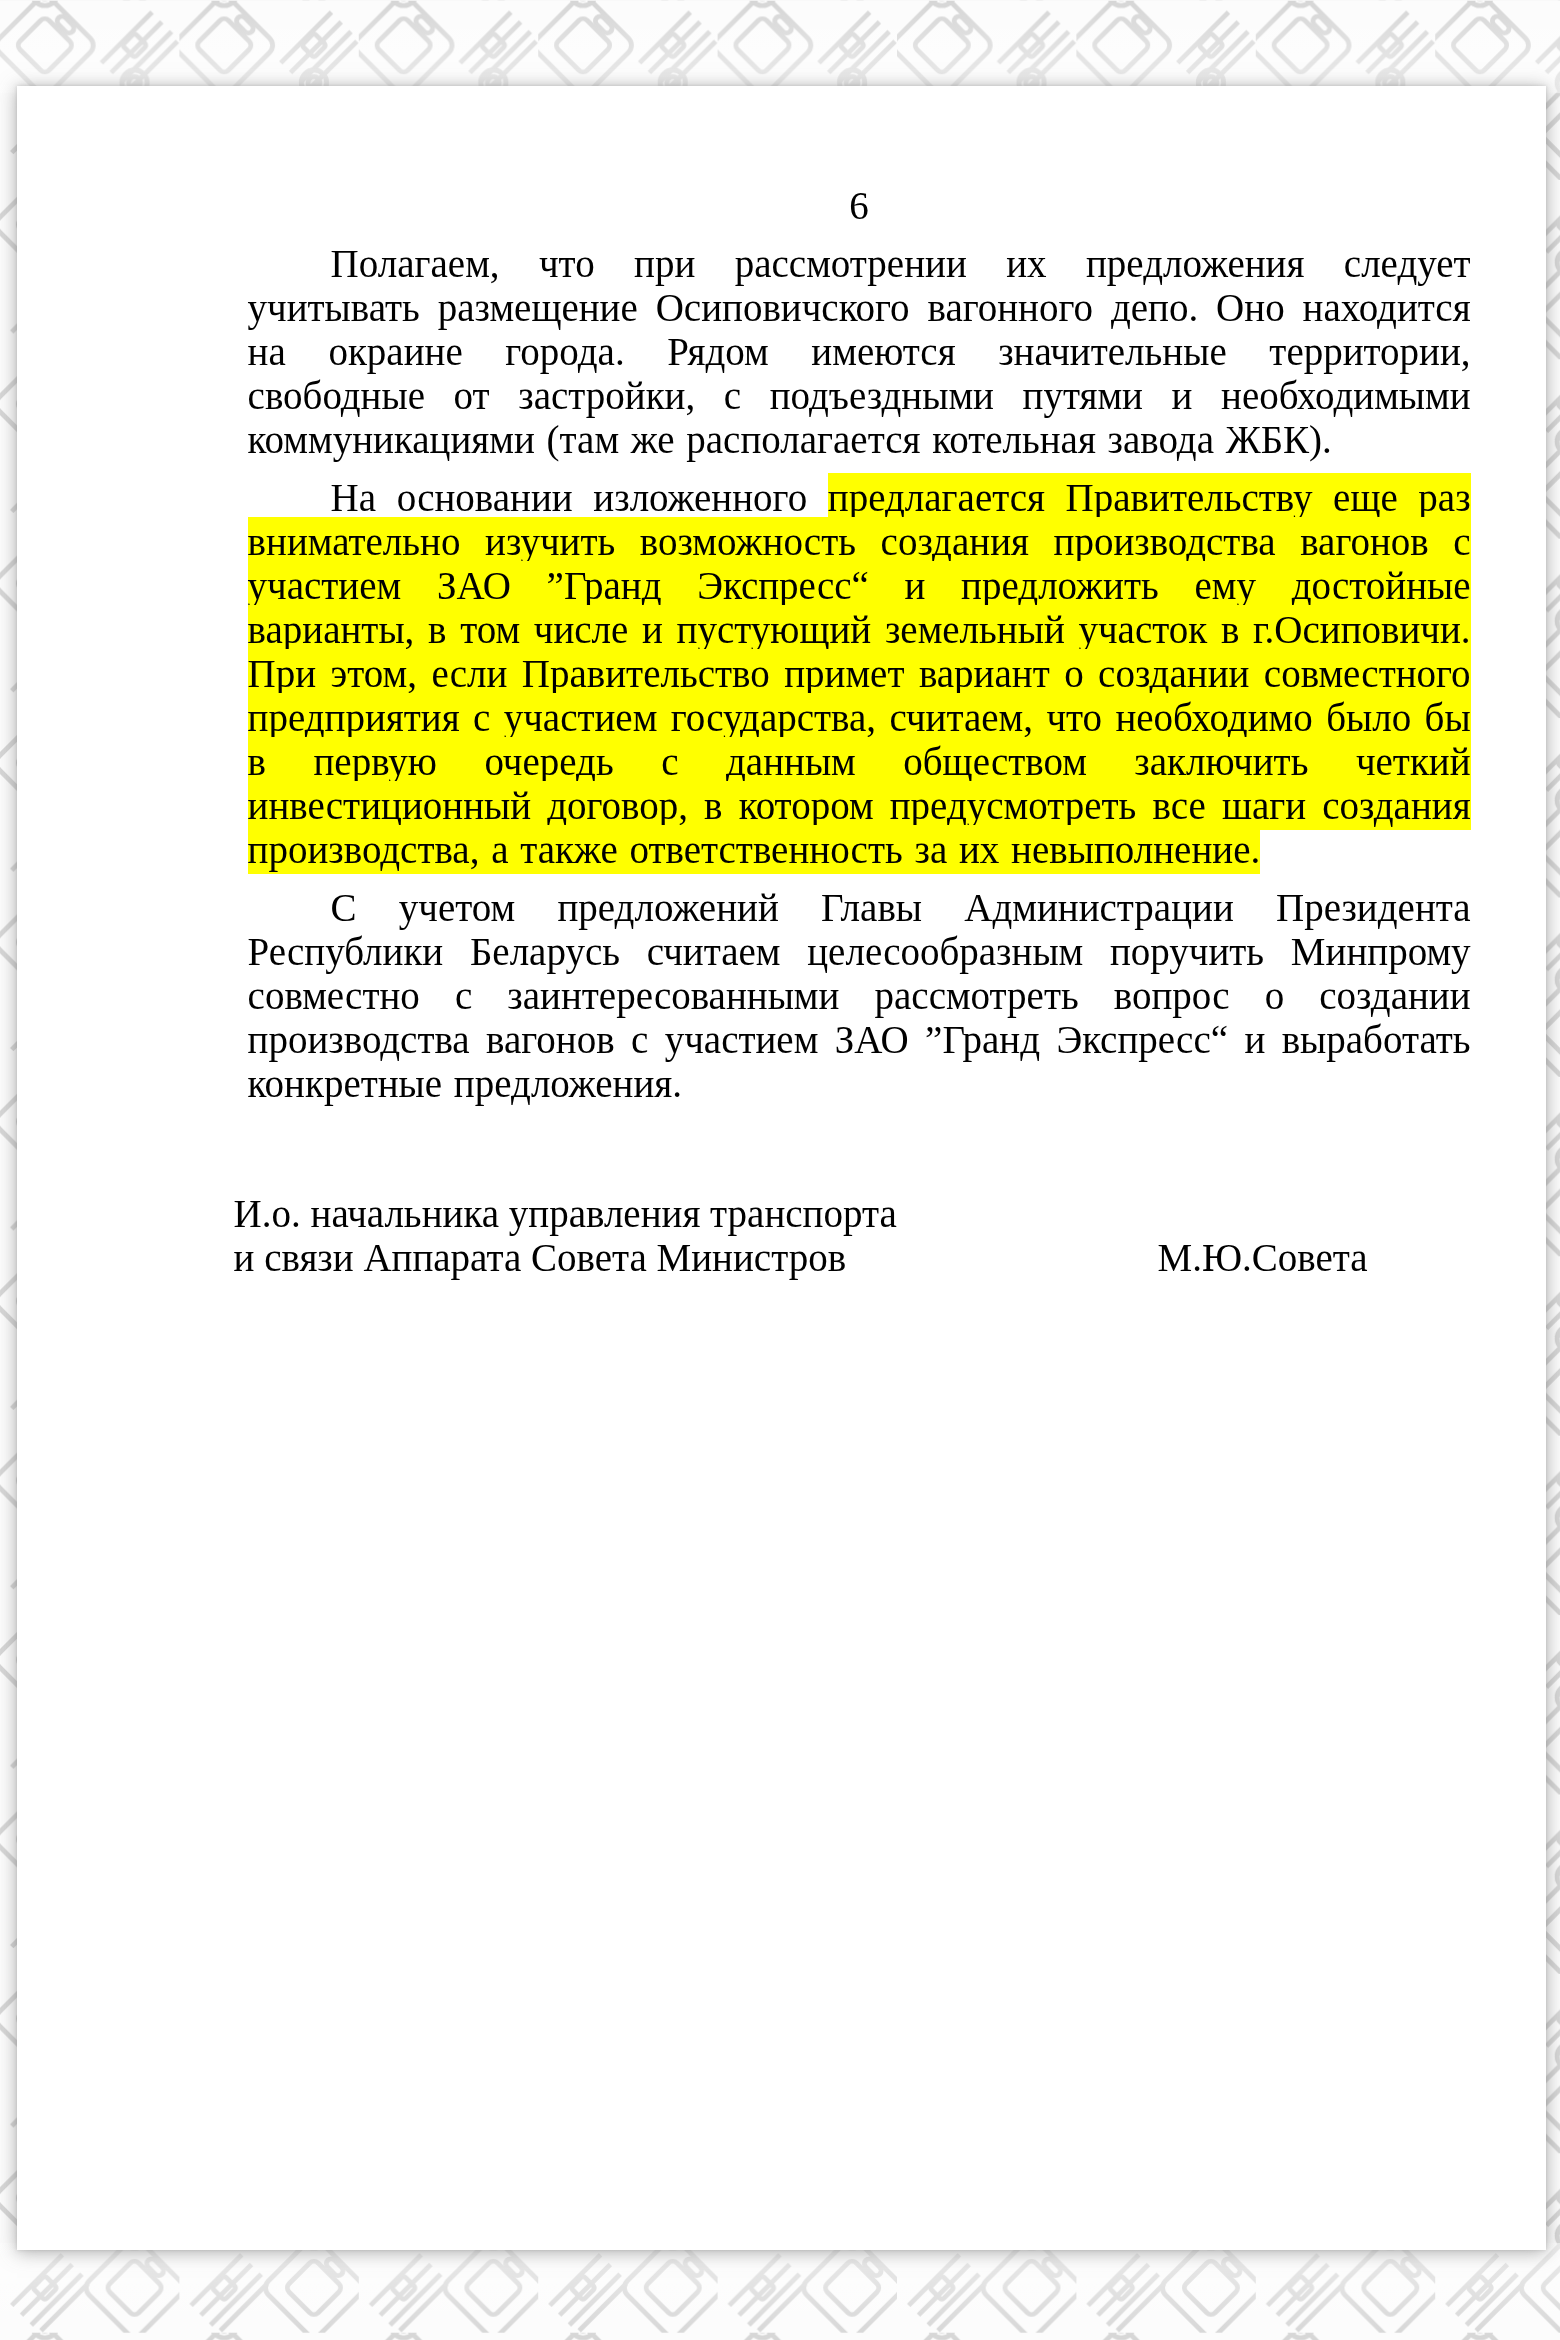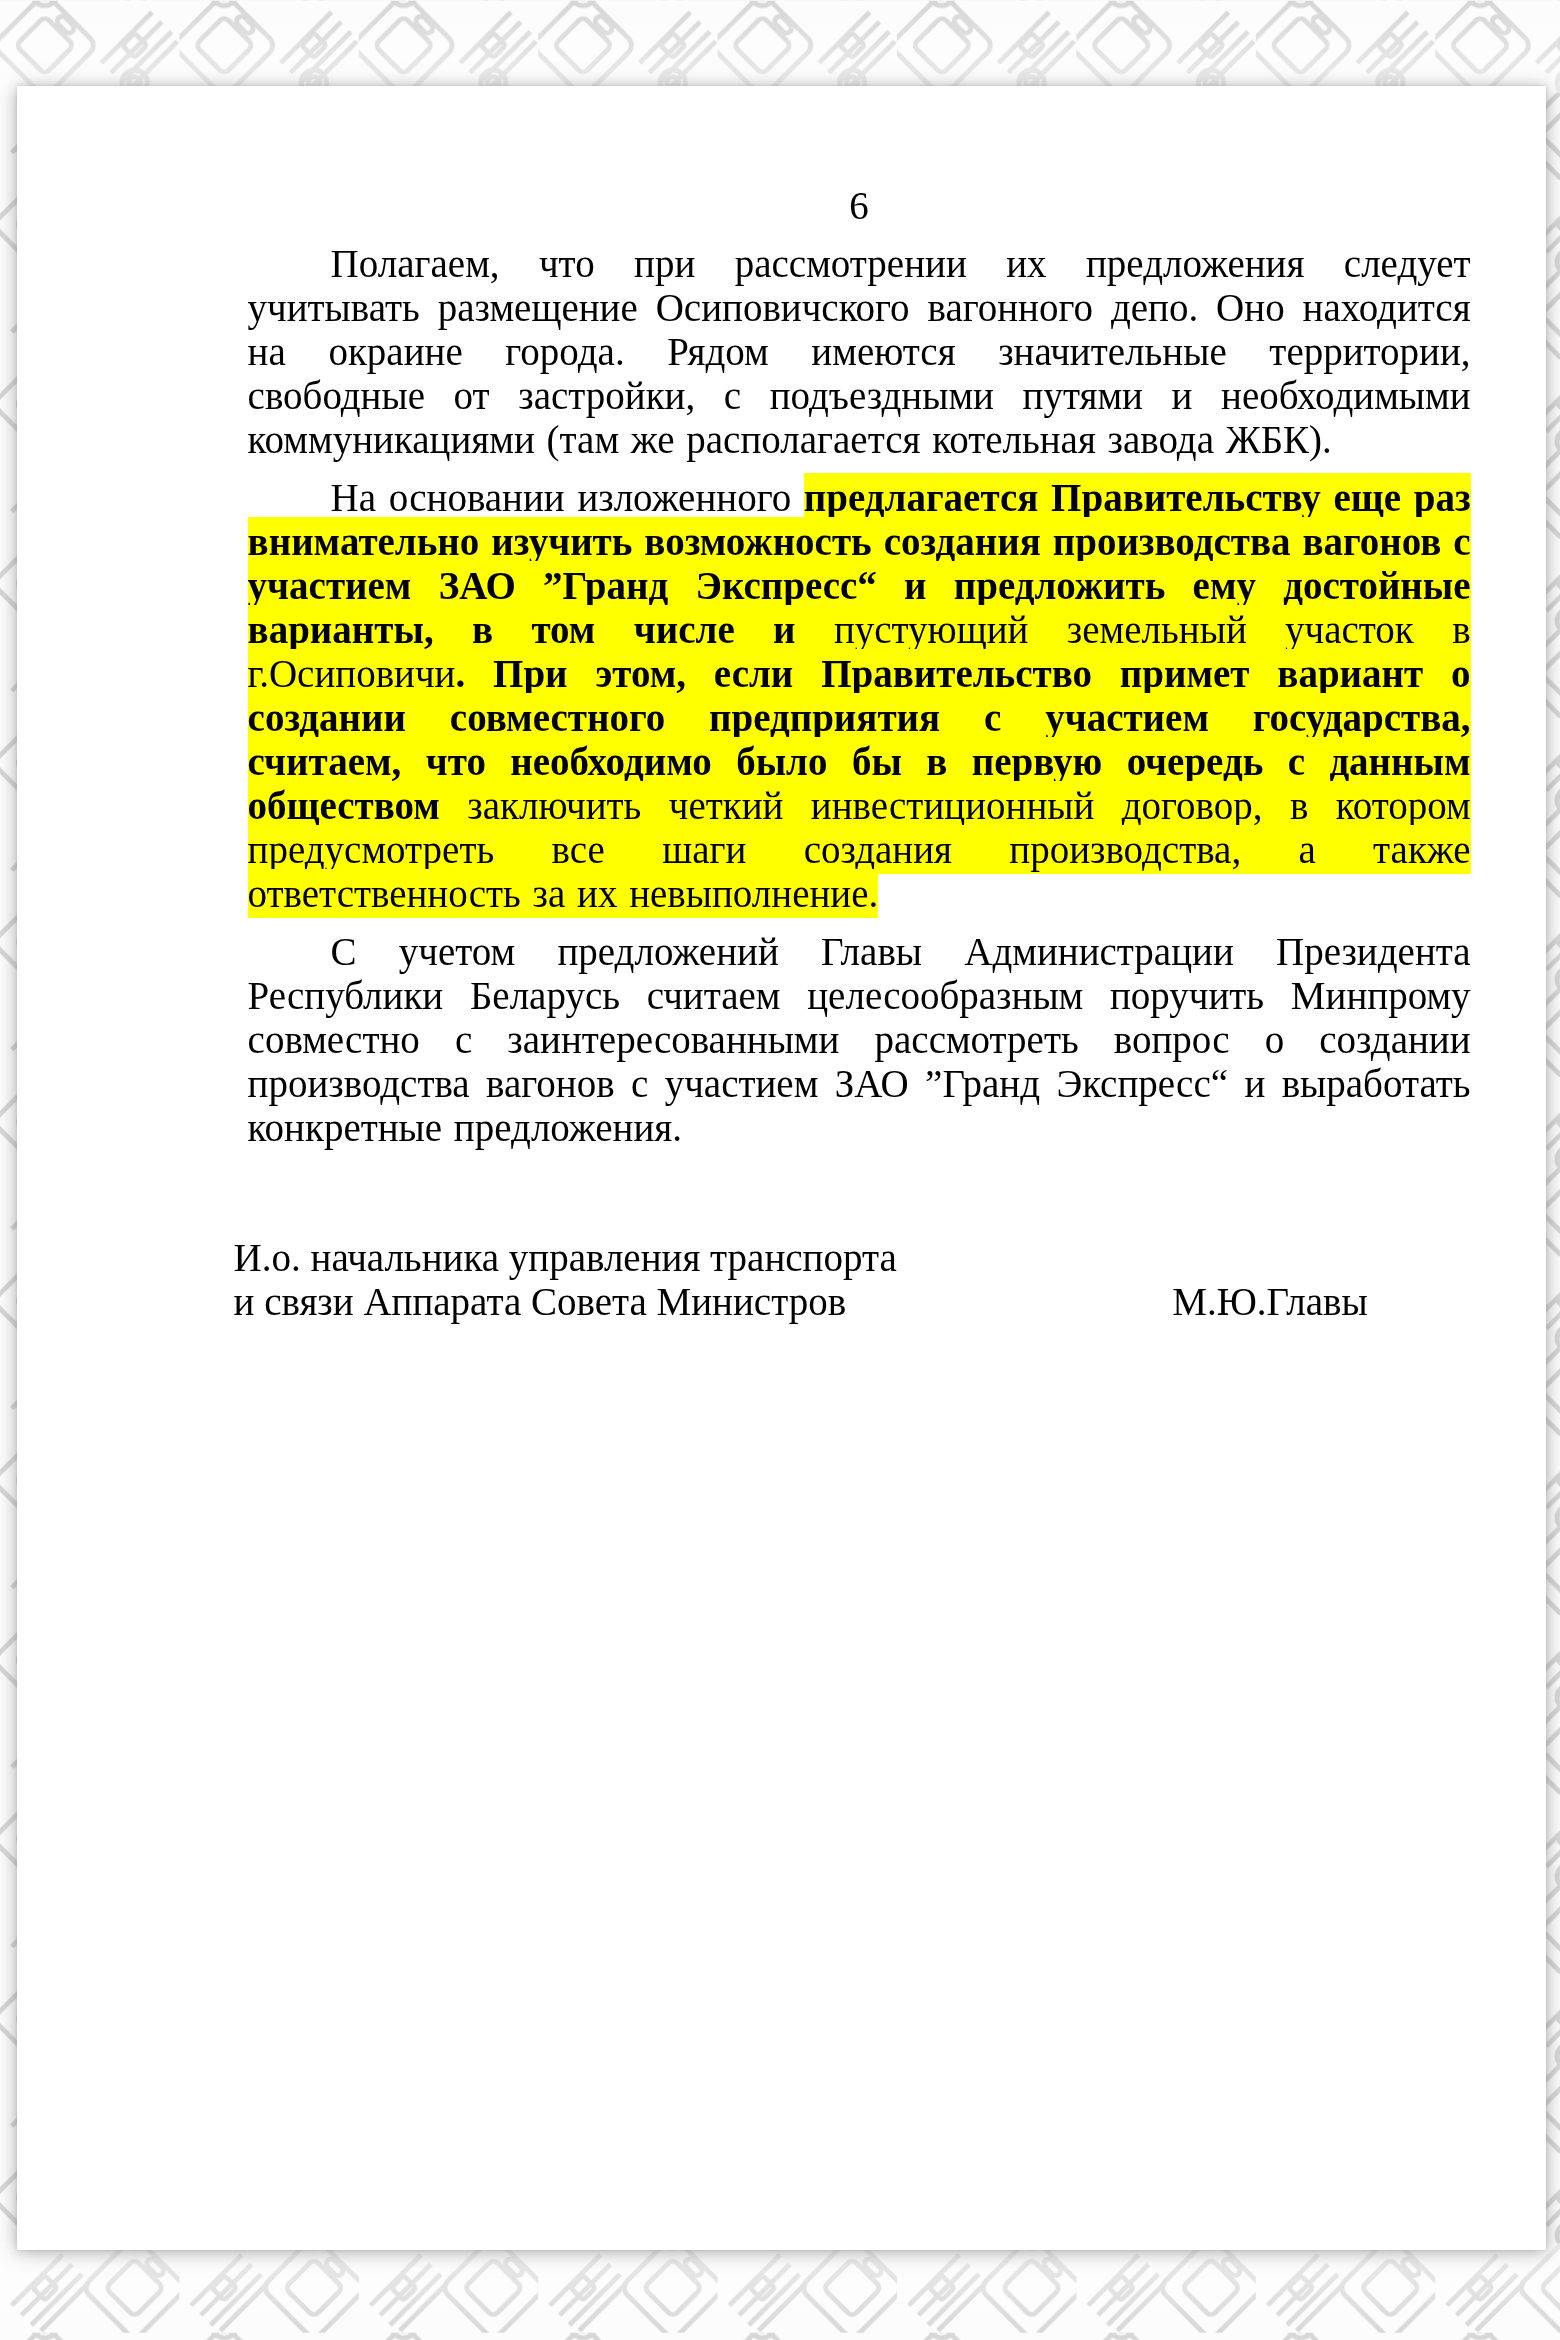--- a/index.html
+++ b/index.html
@@ -52,21 +52,20 @@
     line-height: 44px;
     text-align: justify;
     text-indent: 83px;
     word-spacing: 2px;
     hyphens: none;
   }
   .hl {
     background: var(--hl, #ffff00);
     padding: 2.9px 0;
     box-decoration-break: clone;
-    font-weight: bold;
   }
   .b { font-weight: normal; }
   .sig {
     margin-top: 86px;
     font-size: 39px;
     line-height: 44px;
   }
   .sig-row { display: flex; justify-content: flex-end; }
   .sig-name {
     margin-left: auto;
@@ -130,20 +129,20 @@
       <div id="paragraphs">
           <p class="para"><span>Полагаем, что при рассмотрении их предложения следует учитывать размещение Осиповичского вагонного депо. Оно находится на окраине города. Рядом имеются значительные территории, свободные от застройки, с подъездными путями и необходимыми коммуникациями (там же располагается котельная завода ЖБК).</span></p>
           <p class="para"><span>На основании изложенного </span><span class="hl">предлагается Правительству еще раз внимательно изучить возможность создания производства вагонов с участием ЗАО ”Гранд Экспресс“ и предложить ему достойные варианты, в том числе и </span><span class="hl b">пустующий земельный участок в г.Осиповичи</span><span class="hl">. При этом, если Правительство примет вариант о создании совместного предприятия с участием государства, считаем, что необходимо было бы в первую очередь с данным обществом </span><span class="hl b">заключить четкий инвестиционный договор, в котором предусмотреть все шаги создания производства, а также ответственность за их невыполнение.</span></p>
           <p class="para"><span>С учетом предложений Главы Администрации Президента Республики Беларусь считаем целесообразным поручить Минпрому совместно с заинтересованными рассмотреть вопрос о создании производства вагонов с участием ЗАО ”Гранд Экспресс“ и выработать конкретные предложения.</span></p>
         </div>
 
       <div class="sig">
         <div>И.о. начальника управления транспорта</div>
         <div class="sig-row">
           <span>и связи Аппарата Совета Министров</span>
-          <span class="sig-name">М.Ю.Главы</span>
+          <span class="sig-name">М.Ю.Совета</span>
         </div>
       </div>
 
     </div>
   </div>
 </div>
 
 
 </body></html>

